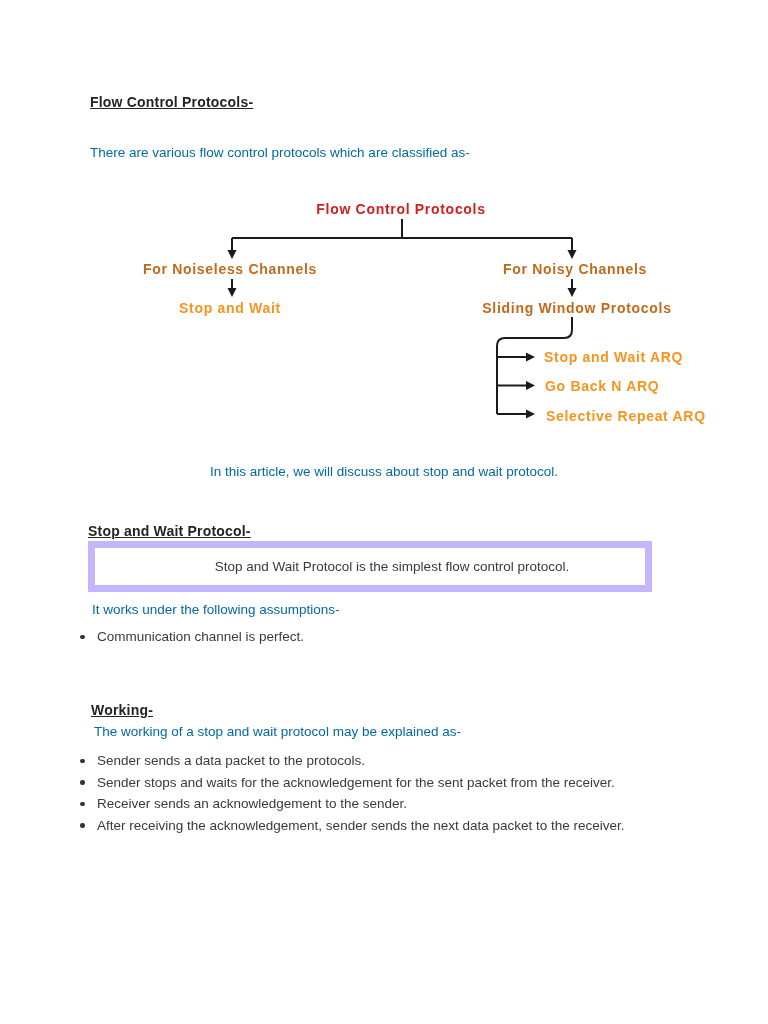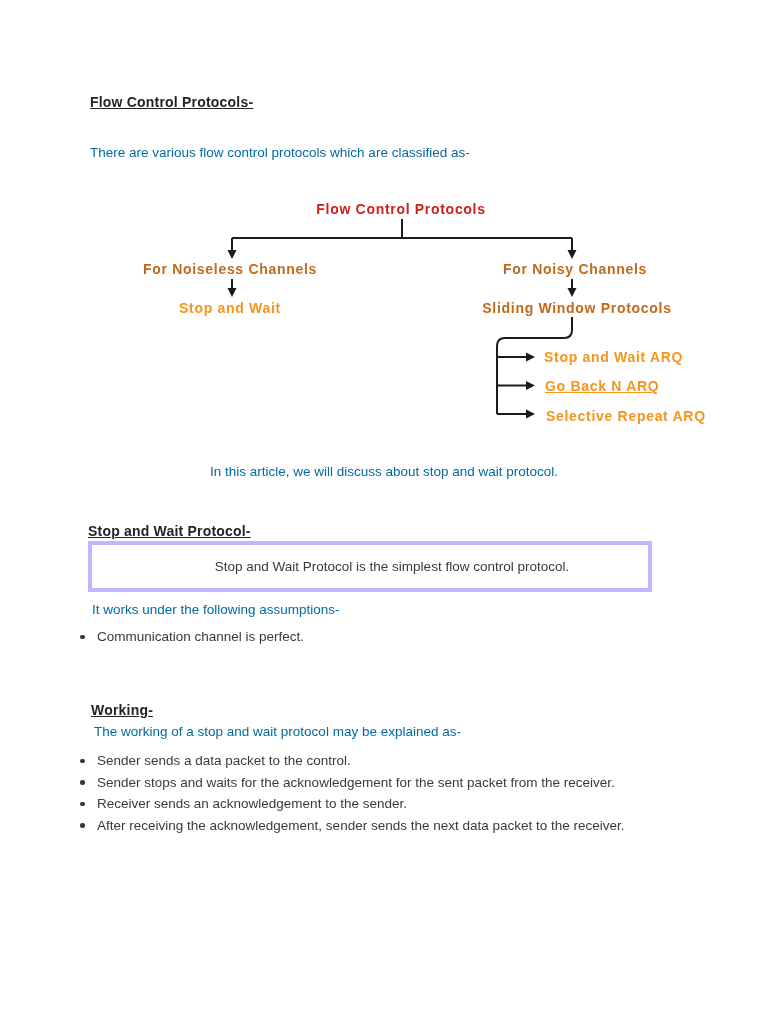--- a/index.html
+++ b/index.html
@@ -46,21 +46,21 @@
   }
   .dg-center{transform:translateX(-50%);}
   .dg-root{color:var(--c-root,#d02020);}
   .dg-branch{color:var(--c-branch,#c16a1b);}
   .dg-leaf{color:var(--c-leaf,#f7941d);}
 
   
   .def-box{
     position:absolute;
     left:88px;top:541px;width:564px;height:51px;
-    border:4px solid #c4b5fd;
+    border:7px solid #c4b5fd;
     box-sizing:border-box;
     display:flex;align-items:center;justify-content:center;
     font-size:13.5px;color:#3a3a3a;padding-left:44px;
   }
 
   
   .bullet-list{
     position:absolute;
     list-style:none;
     margin:0;padding:0;
@@ -123,21 +123,21 @@
   <div class="dg-label dg-branch dg-center" style="left:230px;top:262px;">For Noiseless Channels</div>
 
   <div class="dg-label dg-branch dg-center" style="left:575px;top:262px;">For Noisy Channels</div>
 
   <div class="dg-label dg-leaf dg-center" style="left:230px;top:301px;">Stop and Wait</div>
 
   <div class="dg-label dg-branch dg-center" style="left:577px;top:301px;">Sliding Window Protocols</div>
 
   <div class="dg-label dg-leaf" style="left:544px;top:350px;">Stop and Wait ARQ</div>
 
-  <div class="dg-label dg-leaf" style="left:545px;top:379px;text-decoration:underline;">Go Back N ARQ</div>
+  <div class="dg-label dg-leaf" style="left:545px;top:379px;">Go Back N ARQ</div>
 
   <div class="dg-label dg-leaf" style="left:546px;top:409px;">Selective Repeat ARQ</div>
 
   <div class="body-text" style="left:384px;top:464px;transform:translateX(-50%);">In this article, we will discuss about stop and wait protocol.</div>
 
   <div class="doc-heading" style="left:88px;top:523px;">Stop and Wait Protocol-</div>
 
   <div class="def-box">
     <span>Stop and Wait Protocol is the simplest flow control protocol.</span>
   </div>
@@ -146,19 +146,19 @@
 
   <ul class="bullet-list" style="left:77px;top:626px;width:560px;">
     <li>Communication channel is perfect.</li>
   </ul>
 
   <div class="doc-heading" style="left:91px;top:702px;">Working-</div>
 
   <div class="body-text" style="left:94px;top:724px;">The working of a stop and wait protocol may be explained as-</div>
 
   <ul class="bullet-list" style="left:77px;top:750px;width:565px;">
-    <li>Sender sends a data packet to the control.</li>
+    <li>Sender sends a data packet to the protocols.</li>
     <li>Sender stops and waits for the acknowledgement for the sent packet from the receiver.</li>
     <li>Receiver sends an acknowledgement to the sender.</li>
     <li>After receiving the acknowledgement, sender sends the next data packet to the receiver.</li>
   </ul>
 
 </div>
 
 </body></html>

